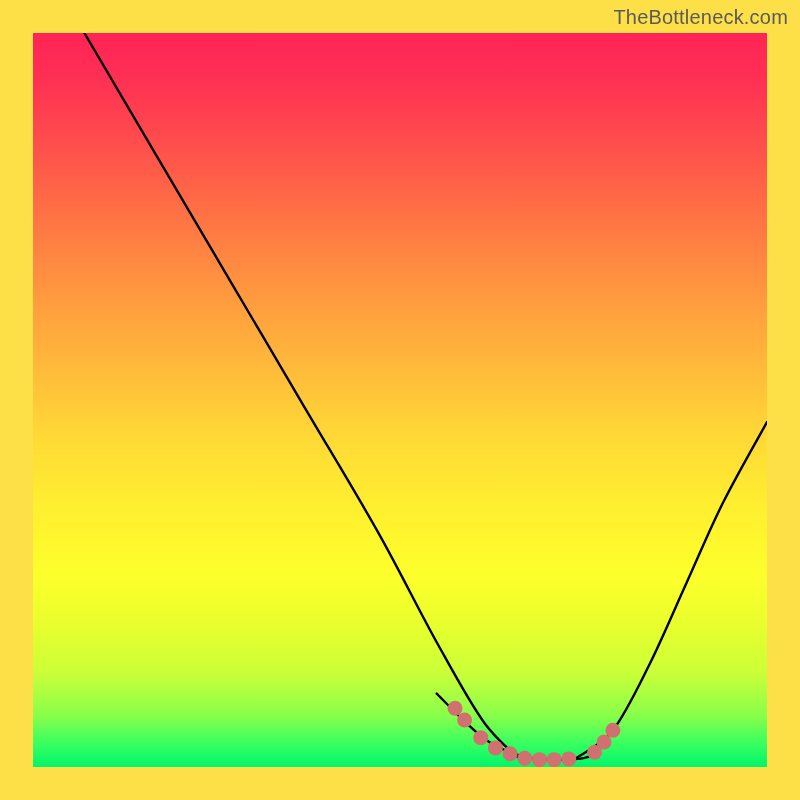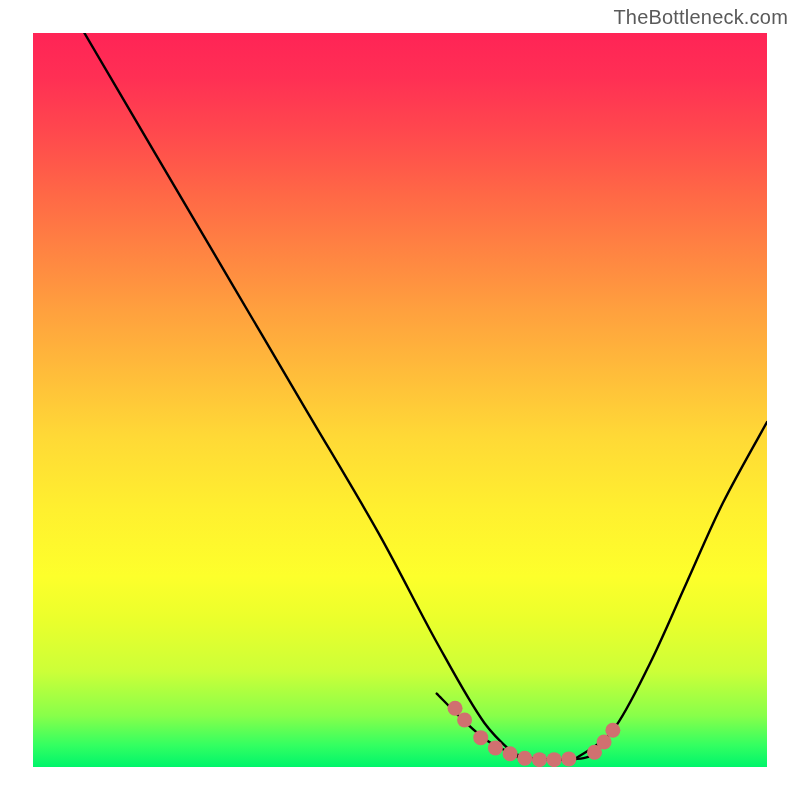--- a/index.html
+++ b/index.html
@@ -8,21 +8,21 @@
     background: #000;
     width: 800px;
     height: 800px;
     overflow: hidden;
     font-family: Arial, Helvetica, sans-serif;
   }
   .container {
     position: relative;
     width: 800px;
     height: 800px;
-    background: #ffffff;
+    background: #fde047;
   }
   .watermark {
     position: absolute;
     top: 6px;
     right: 12px;
     color: #5a5a5a;
     font-size: 20px;
     font-weight: 500;
     z-index: 10;
     letter-spacing: 0.2px;

